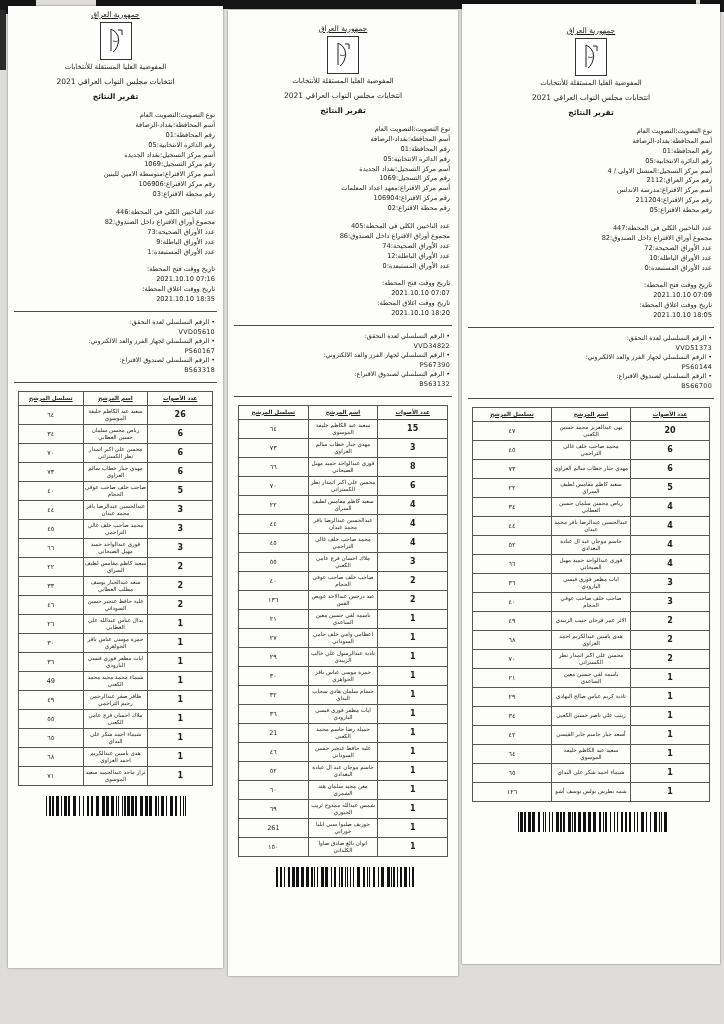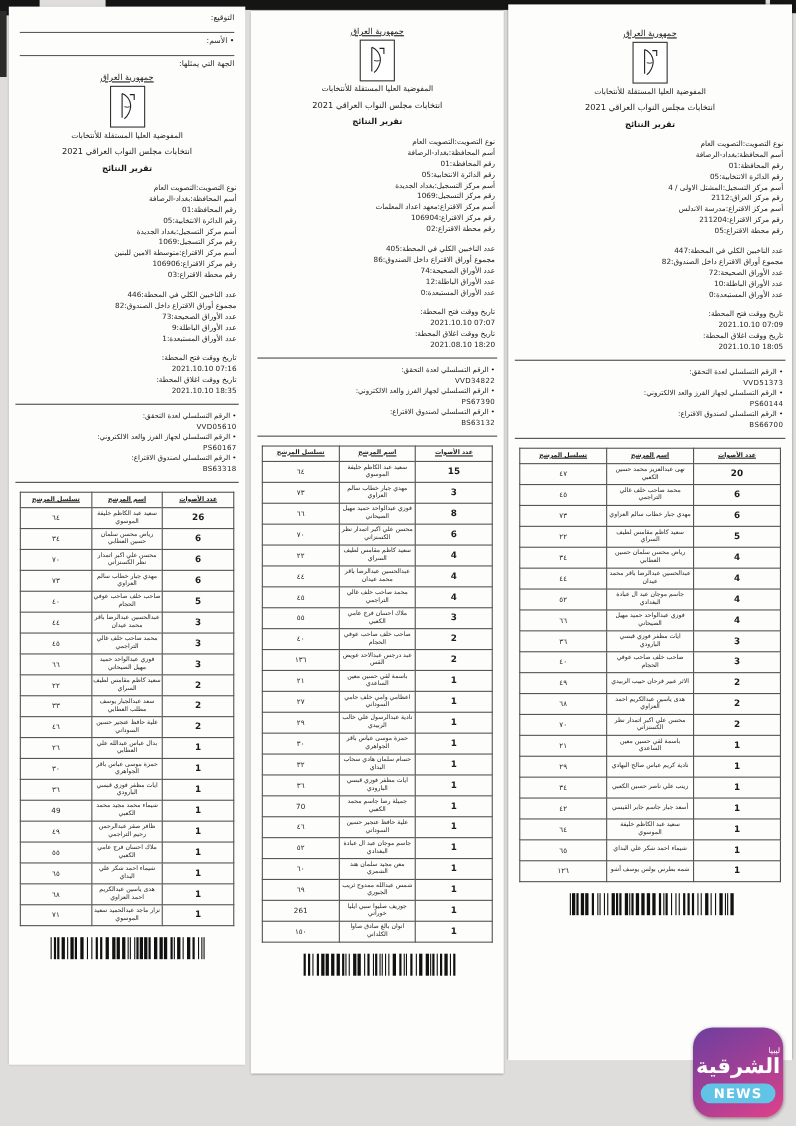--- a/index.html
+++ b/index.html
@@ -98,27 +98,20 @@
 <div class="scan-root">
 
   <div class="top-bar" style="left:0;top:0;width:36px;height:14px;"></div>
   <div class="top-bar" style="left:96px;top:0;width:600px;height:9px;"></div>
   <div class="top-bar" style="left:700px;top:0;width:24px;height:12px;"></div>
   <div class="edge-shadow" style="left:0;top:10px;width:6px;height:60px;"></div>
 
   <div class="sheet left">
     <div class="sheet-inner">
 
-      <div class="sig-block">
-        <div class="sig-row">التوقيع:</div>
-        <div class="sig-line"></div>
-        <div class="sig-row">• الأسم:</div>
-        <div class="sig-line"></div>
-        <div class="sig-row">الجهة التي يمثلها:</div>
-      </div>
 
       <div class="hdr">
         <div class="country">جمهورية العراق</div>
         <div class="emblem">
           <svg width="22" height="28" viewBox="0 0 22 28">
             <path d="M6 2 L6 24 M6 2 Q11 4 13 9 Q15 14 12 20 Q10 24 8 25" stroke="#222" stroke-width="1" fill="none"></path>
             <path d="M13 3 L17 3 L17 8" stroke="#222" stroke-width="1" fill="none"></path>
             <path d="M8 14 q3 1 5 0" stroke="#222" stroke-width=".8" fill="none"></path>
           </svg>
         </div>
@@ -385,21 +378,21 @@
         <div class="ln">مجموع أوراق الاقتراع داخل الصندوق:86</div>
         <div class="ln">عدد الأوراق الصحيحة:74</div>
         <div class="ln">عدد الأوراق الباطلة:12</div>
         <div class="ln">عدد الأوراق المستبعدة:0</div>
       </div>
 
       <div class="times">
         <div>تاريخ ووقت فتح المحطة:</div>
         <div class="stamp">2021.10.10 07:07</div>
         <div>تاريخ ووقت اغلاق المحطة:</div>
-        <div class="stamp">2021.08.10 18:20</div>
+        <div class="stamp">2021.10.10 18:20</div>
       </div>
 
       <div class="rule"></div>
 
       <div class="serials">
         <div>• الرقم التسلسلي لعدة التحقق:</div>
         <div class="val">VVD34822</div>
         <div>• الرقم التسلسلي لجهاز الفرز والعد الالكتروني:</div>
         <div class="val">PS67390</div>
         <div>• الرقم التسلسلي لصندوق الاقتراع:</div>
@@ -494,21 +487,21 @@
                 <td class="seq">٣٢</td>
               </tr>
               <tr>
                 <td class="votes">1</td>
                 <td class="nm">ايات مظفر فوزي قبسي البارودي</td>
                 <td class="seq">٣٦</td>
               </tr>
               <tr>
                 <td class="votes">1</td>
                 <td class="nm">جميلة رضا جاسم محمد الكعبي</td>
-                <td class="seq">70</td>
+                <td class="seq">21</td>
               </tr>
               <tr>
                 <td class="votes">1</td>
                 <td class="nm">علية حافظ عنجير حسين السوداني</td>
                 <td class="seq">٤٦</td>
               </tr>
               <tr>
                 <td class="votes">1</td>
                 <td class="nm">جاسم موجان عبد ال عبادة البغدادي</td>
                 <td class="seq">٥٢</td>
@@ -856,21 +849,14 @@
           <i style="width: 2px;"></i>
           <i style="width: 1px; background: transparent;"></i>
           <i style="width: 3px;"></i>
           <i style="width: 1px; background: transparent;"></i>
           <i style="width: 1px;"></i>
           <i style="width: 3px; background: transparent;"></i>
         </div>
     </div>
   </div>
 
-  <div class="logo">
-    <div class="ar">
-      <small>ليبيا</small>
-      <span>الشرقية</span>
-    </div>
-    <div class="news">NEWS</div>
-  </div>
 
 </div>
 
 </body></html>

